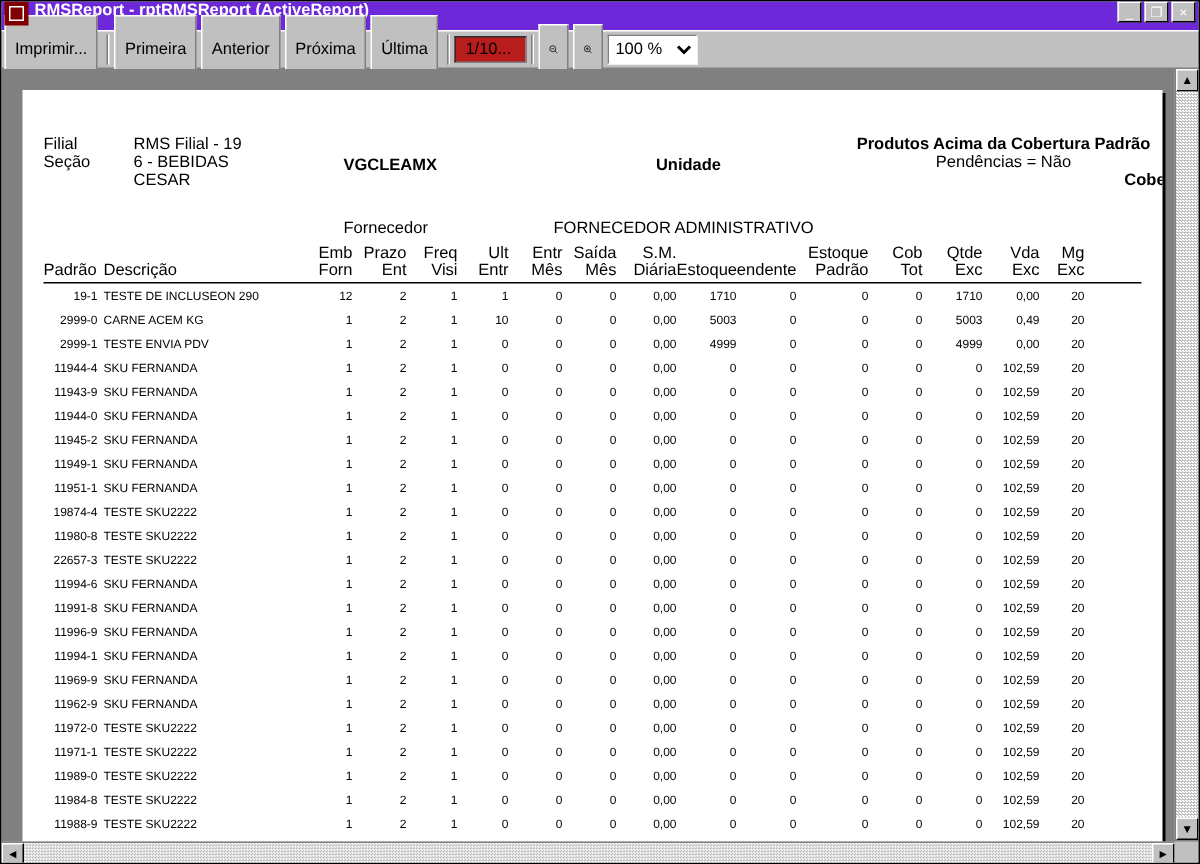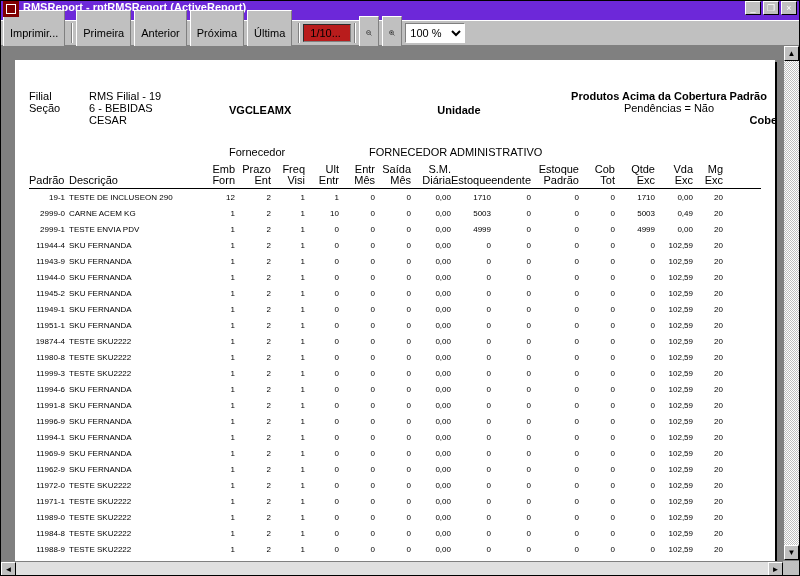--- a/index.html
+++ b/index.html
@@ -376,21 +376,21 @@
           <div>0,00</div>
           <div>0</div>
           <div>0</div>
           <div>0</div>
           <div>0</div>
           <div>0</div>
           <div>102,59</div>
           <div>20</div>
         </div>
         <div class="row">
-          <div>11999-3</div>
+          <div>22657-3</div>
           <div>TESTE SKU2222</div>
           <div>1</div>
           <div>2</div>
           <div>1</div>
           <div>0</div>
           <div>0</div>
           <div>0</div>
           <div>0,00</div>
           <div>0</div>
           <div>0</div>

